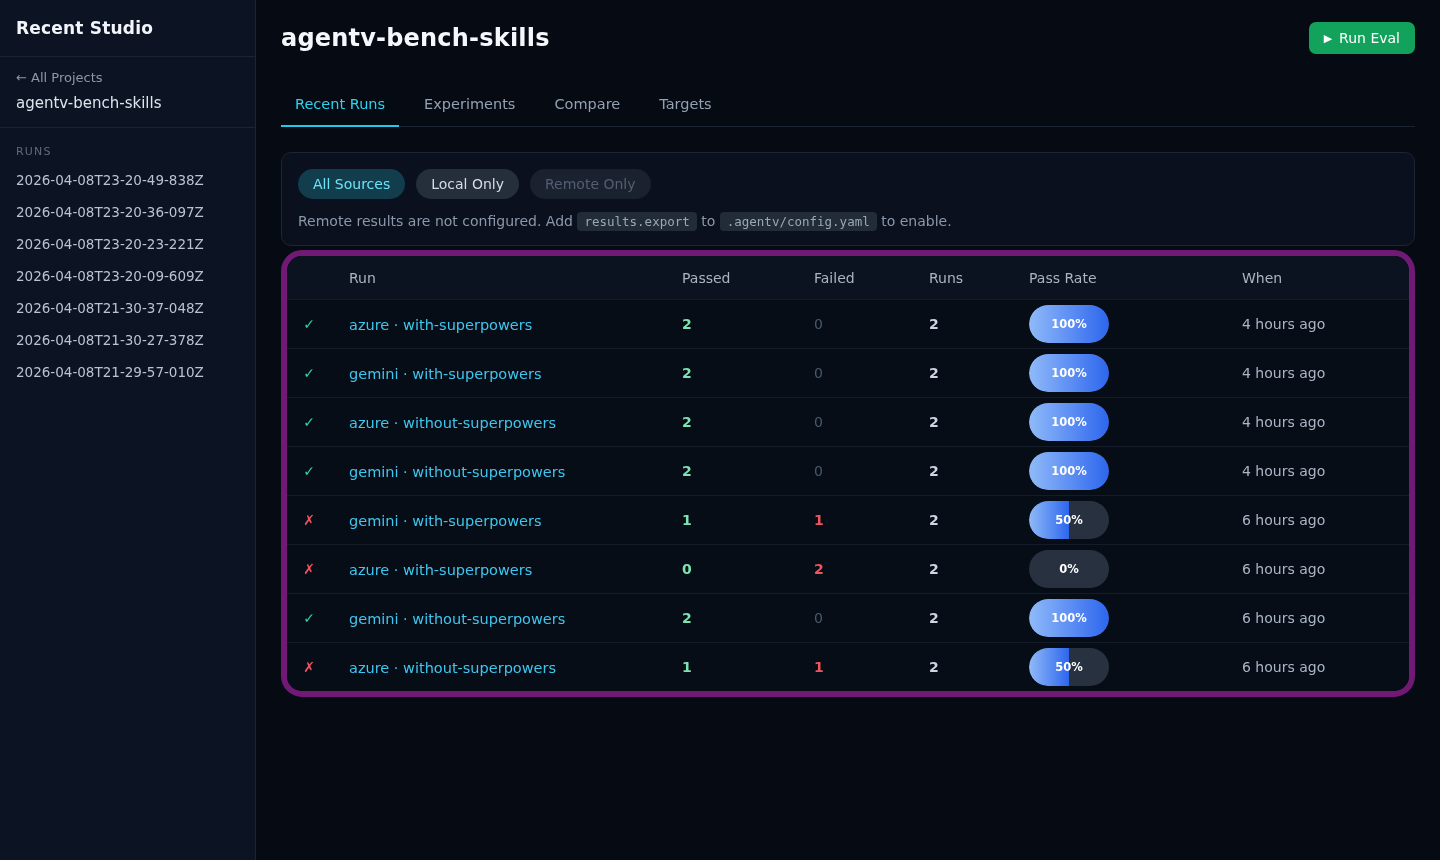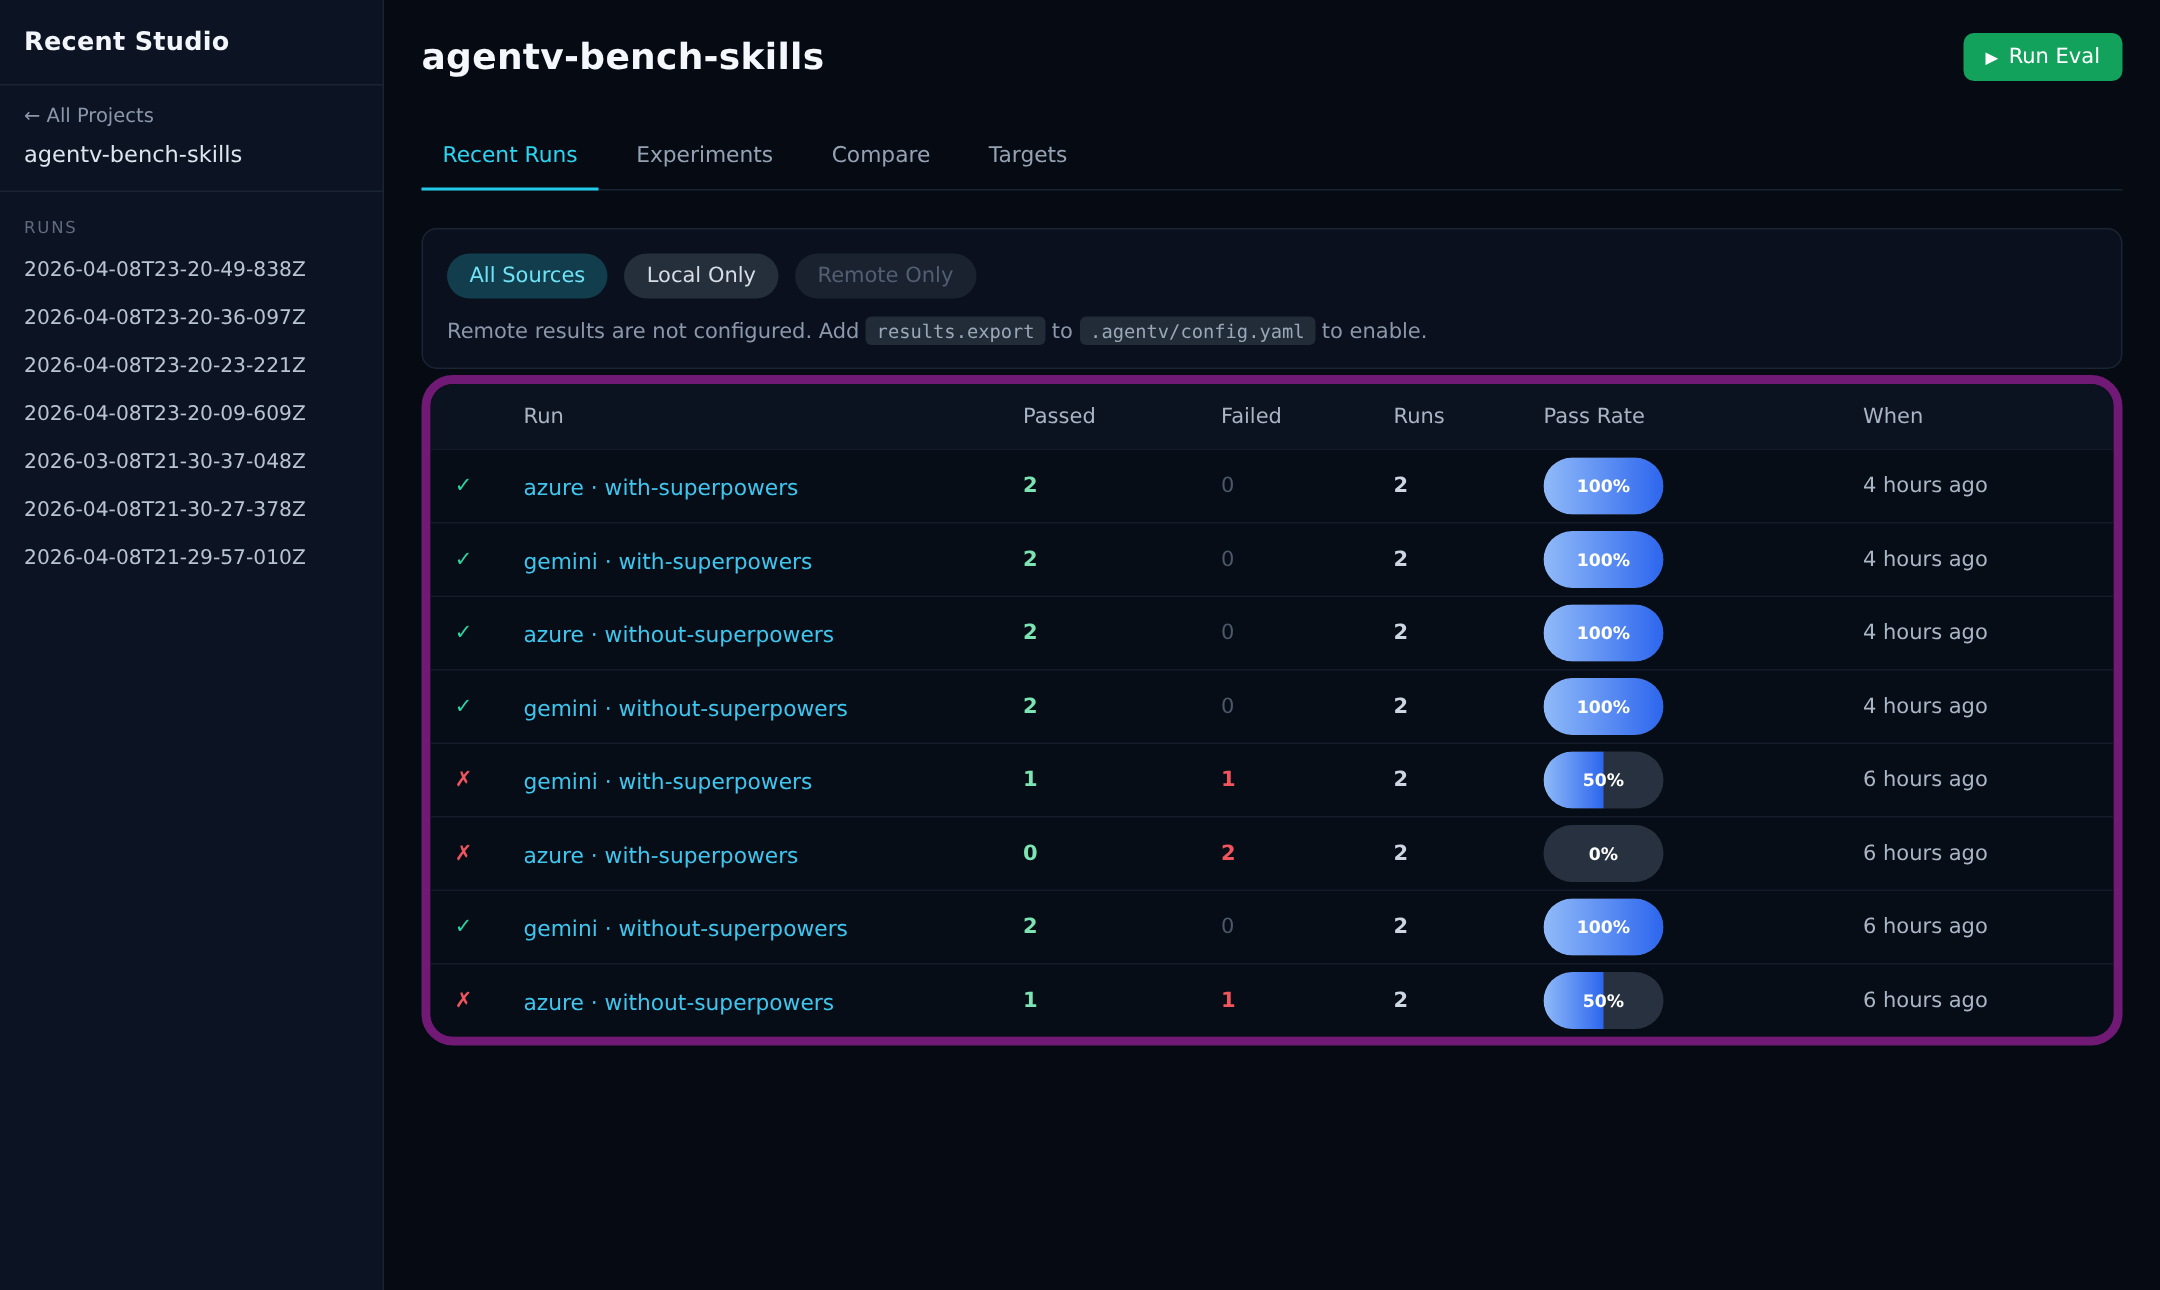--- a/index.html
+++ b/index.html
@@ -200,21 +200,21 @@
   <div class="project-block">
     <div class="back-link">← All Projects</div>
     <div class="project-name">agentv-bench-skills</div>
   </div>
   <div class="runs-heading">RUNS</div>
   <ul class="run-list" id="run-list">
       <li class="run-item">2026-04-08T23-20-49-838Z</li>
       <li class="run-item">2026-04-08T23-20-36-097Z</li>
       <li class="run-item">2026-04-08T23-20-23-221Z</li>
       <li class="run-item">2026-04-08T23-20-09-609Z</li>
-      <li class="run-item">2026-03-08T21-30-37-048Z</li>
+      <li class="run-item">2026-04-08T21-30-37-048Z</li>
       <li class="run-item">2026-04-08T21-30-27-378Z</li>
       <li class="run-item">2026-04-08T21-29-57-010Z</li>
     </ul>
 
 </aside>
 
 <main class="main">
   <div class="main-header">
     <h1 class="page-title">agentv-bench-skills</h1>
     <button class="run-eval-btn">

